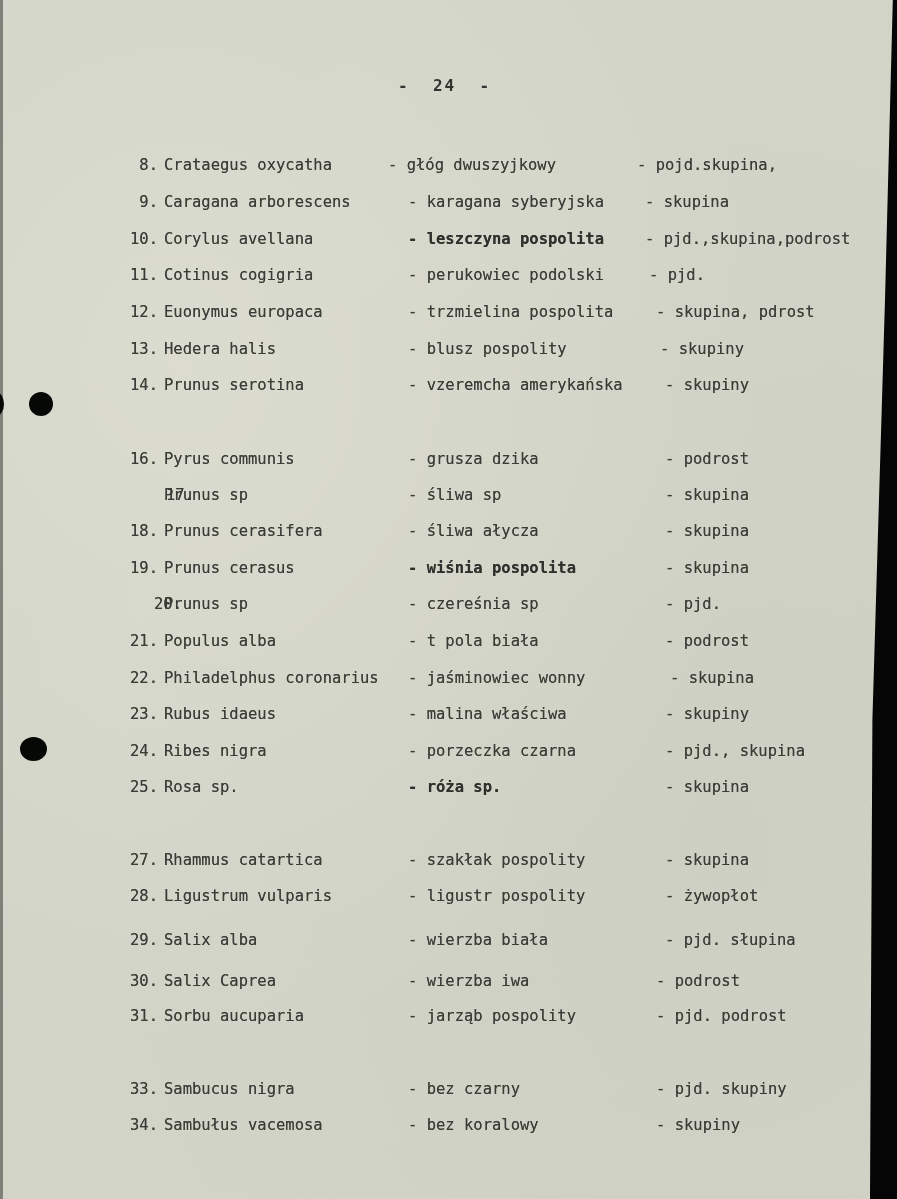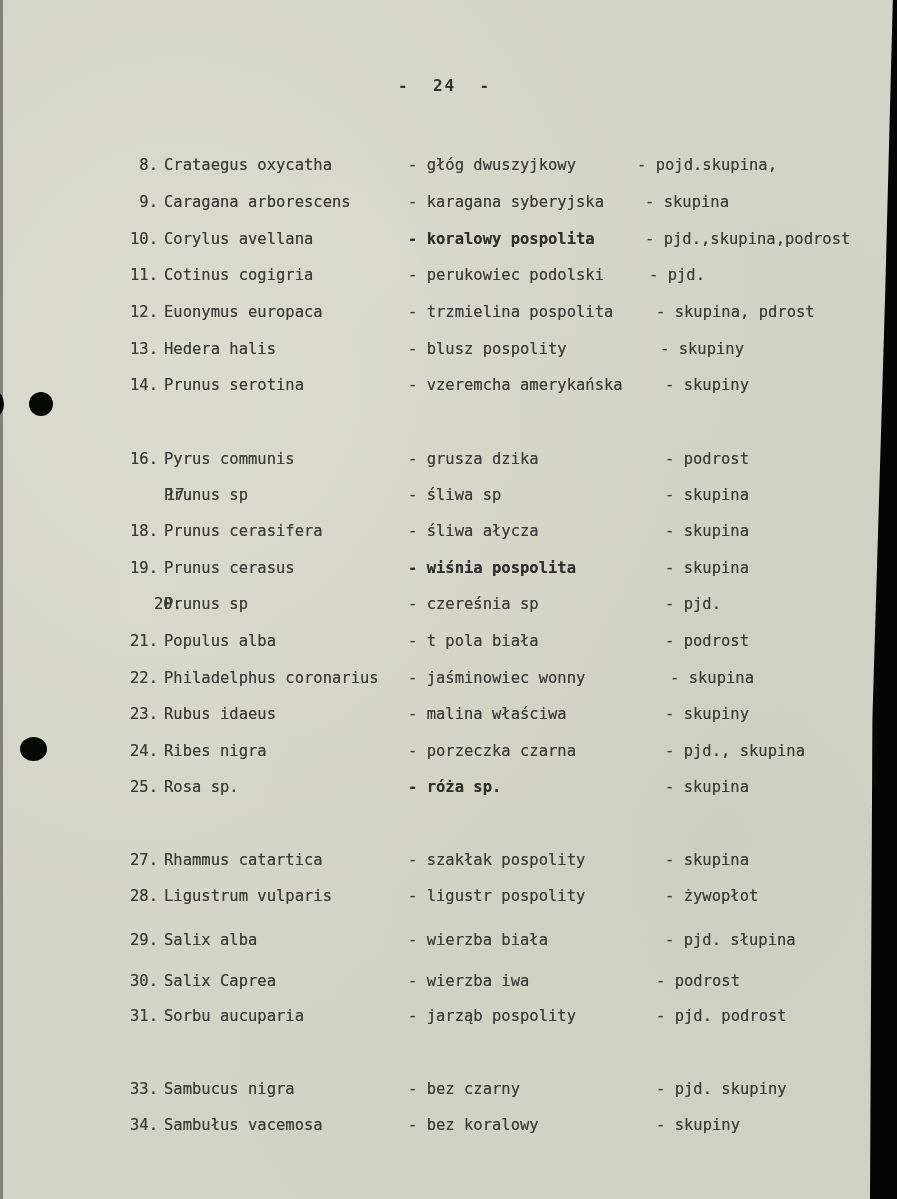--- a/index.html
+++ b/index.html
@@ -97,23 +97,23 @@
   <div class="right-shadow"></div>
 
   <div class="punch-hole hole-1-partial"></div>
   <div class="punch-hole hole-1"></div>
   <div class="punch-hole hole-2"></div>
 
   <div class="page-number">-  24  -</div>
 
   <div class="entries">
 
-    <div class="entry" style="top: 156px;"><span class="col-num" style="right: 739px;">8.</span><span class="col-latin" style="left: 164px;">Crataegus oxycatha</span><span class="col-polish" style="left: 408px;">- głóg dwuszyjkowy</span><span class="col-occ" style="left: 637px;">- pojd.skupina,</span></div>
+    <div class="entry" style="top: 156px;"><span class="col-num" style="right: 739px;">8.</span><span class="col-latin" style="left: 164px;">Crataegus oxycatha</span><span class="col-polish" style="left: 388px;">- głóg dwuszyjkowy</span><span class="col-occ" style="left: 637px;">- pojd.skupina,</span></div>
     <div class="entry" style="top: 193px;"><span class="col-num" style="right: 739px;">9.</span><span class="col-latin" style="left: 164px;">Caragana arborescens</span><span class="col-polish" style="left: 408px;">- karagana syberyjska</span><span class="col-occ" style="left: 645px;">- skupina</span></div>
-    <div class="entry" style="top: 230px;"><span class="col-num" style="right: 739px;">10.</span><span class="col-latin" style="left: 164px;">Corylus avellana</span><span class="col-polish bold" style="left: 408px;">- koralowy pospolita</span><span class="col-occ" style="left: 645px;">- pjd.,skupina,podrost</span></div>
+    <div class="entry" style="top: 230px;"><span class="col-num" style="right: 739px;">10.</span><span class="col-latin" style="left: 164px;">Corylus avellana</span><span class="col-polish bold" style="left: 408px;">- leszczyna pospolita</span><span class="col-occ" style="left: 645px;">- pjd.,skupina,podrost</span></div>
     <div class="entry" style="top: 266px;"><span class="col-num" style="right: 739px;">11.</span><span class="col-latin" style="left: 164px;">Cotinus cogigria</span><span class="col-polish" style="left: 408px;">- perukowiec podolski</span><span class="col-occ" style="left: 649px;">- pjd.</span></div>
     <div class="entry" style="top: 303px;"><span class="col-num" style="right: 739px;">12.</span><span class="col-latin" style="left: 164px;">Euonymus europaca</span><span class="col-polish" style="left: 408px;">- trzmielina pospolita</span><span class="col-occ" style="left: 656px; text-align: center;">- skupina, pdrost</span></div>
     <div class="entry" style="top: 340px;"><span class="col-num" style="right: 739px;">13.</span><span class="col-latin" style="left: 164px;">Hedera halis</span><span class="col-polish" style="left: 408px;">- blusz pospolity</span><span class="col-occ" style="left: 660px;">- skupiny</span></div>
     <div class="entry" style="top: 376px;"><span class="col-num" style="right: 739px;">14.</span><span class="col-latin" style="left: 164px;">Prunus serotina</span><span class="col-polish" style="left: 408px;">- vzeremcha amerykańska</span><span class="col-occ" style="left: 665px;">- skupiny</span></div>
     <div class="entry" style="top: 450px;"><span class="col-num" style="right: 739px;">16.</span><span class="col-latin" style="left: 164px;">Pyrus communis</span><span class="col-polish" style="left: 408px;">- grusza dzika</span><span class="col-occ" style="left: 665px;">- podrost</span></div>
     <div class="entry" style="top: 486px; padding-left: 36px;"><span class="col-num" style="right: 739px;">17.</span><span class="col-latin" style="left: 164px;">Prunus sp</span><span class="col-polish" style="left: 408px;">- śliwa sp</span><span class="col-occ" style="left: 665px;">- skupina</span></div>
     <div class="entry" style="top: 522px;"><span class="col-num" style="right: 739px;">18.</span><span class="col-latin" style="left: 164px;">Prunus cerasifera</span><span class="col-polish" style="left: 408px;">- śliwa ałycza</span><span class="col-occ" style="left: 665px;">- skupina</span></div>
     <div class="entry" style="top: 559px;"><span class="col-num" style="right: 739px;">19.</span><span class="col-latin" style="left: 164px;">Prunus cerasus</span><span class="col-polish bold" style="left: 408px;">- wiśnia pospolita</span><span class="col-occ" style="left: 665px;">- skupina</span></div>
     <div class="entry" style="top: 595px; padding-left: 24px;"><span class="col-num" style="right: 739px;">20.</span><span class="col-latin" style="left: 164px;">Prunus sp</span><span class="col-polish" style="left: 408px;">- czereśnia sp</span><span class="col-occ" style="left: 665px;">- pjd.</span></div>
     <div class="entry" style="top: 632px;"><span class="col-num" style="right: 739px;">21.</span><span class="col-latin" style="left: 164px;">Populus alba</span><span class="col-polish" style="left: 408px;">- t pola biała</span><span class="col-occ" style="left: 665px;">- podrost</span></div>

